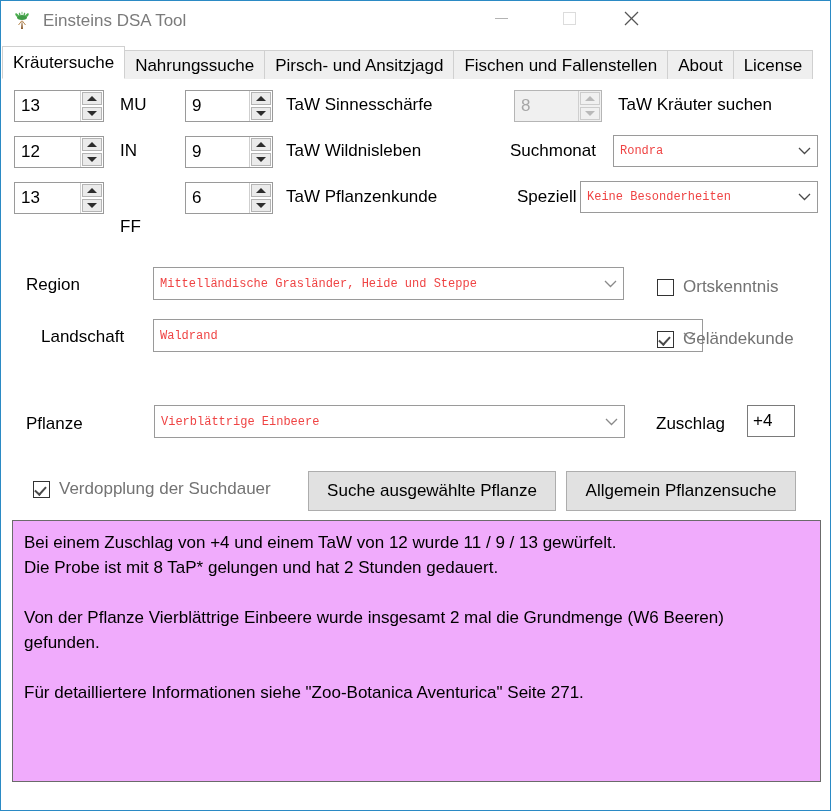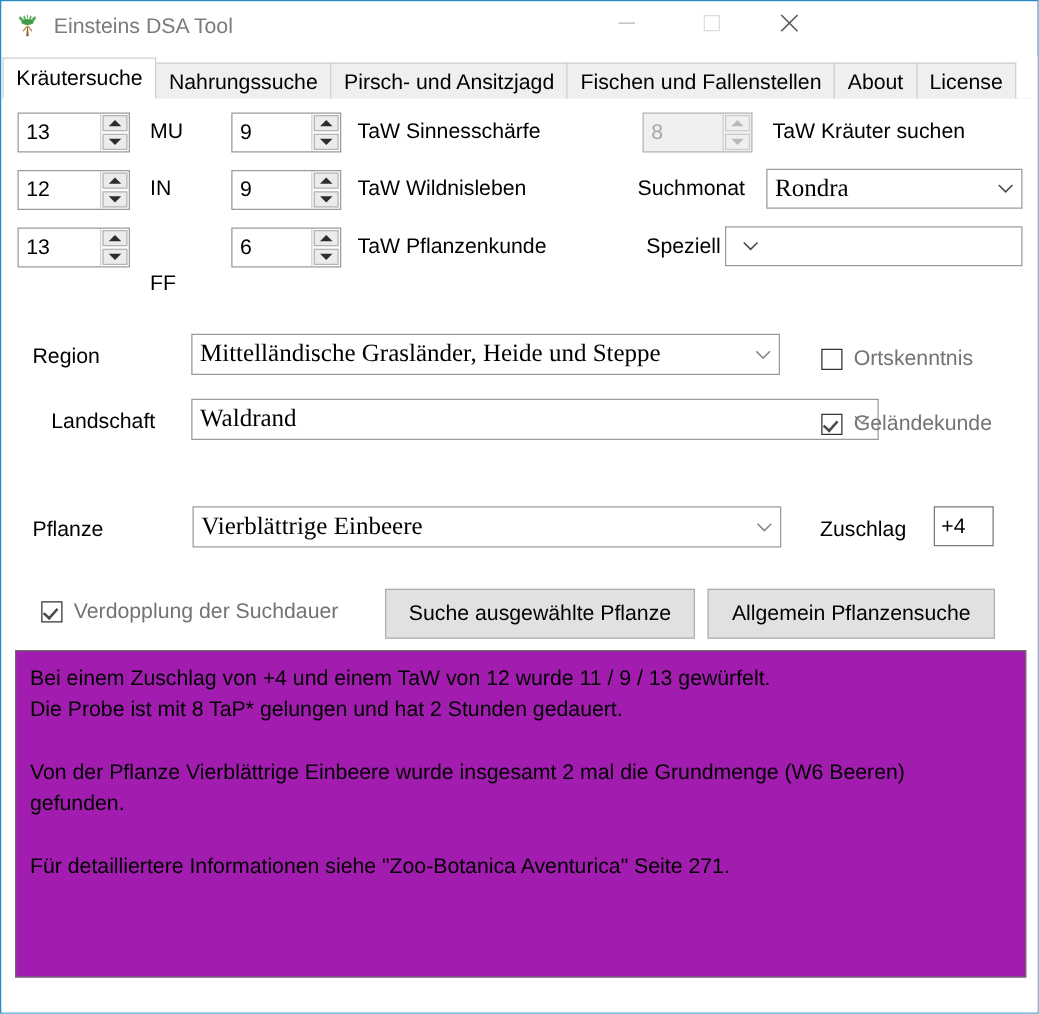--- a/index.html
+++ b/index.html
@@ -179,25 +179,25 @@
     box-sizing: border-box;
     border: 1px solid #9a9a9a;
     background: #ffffff;
     display: flex;
     align-items: center;
     padding-left: 6px;
     padding-right: 6px;
   }
   .combo .cval {
     flex: 1 1 auto;
-    font-size: 20px;
-    color: #000000;
+    font-size: 12px;
+    color: #ef4444;
     white-space: nowrap;
     overflow: hidden;
-    font-family: Liberation Serif, serif;
+    font-family: Liberation Mono, monospace;
   }
   .combo .carrow {
     flex: 0 0 14px;
     margin-left: 6px;
     display: flex;
     align-items: center;
     justify-content: center;
   }
 
   
@@ -265,21 +265,21 @@
 
   
   #output {
     position: absolute;
     left: 10px;
     top: 441px;
     width: 809px;
     height: 262px;
     box-sizing: border-box;
     border: 1px solid #6b6b6b;
-    background: #a21caf;
+    background: #f0abfc;
     padding: 9px 11px;
     font-size: 17px;
     color: #000000;
     line-height: 25px;
     font-family: "Liberation Sans", sans-serif;
     white-space: pre-wrap;
     overflow: hidden;
   }
 </style>
 </head>
@@ -424,20 +424,21 @@
       <div class="cval">Rondra</div>
       <div class="carrow">
         <svg width="13" height="8" viewBox="0 0 13 8">
             <polyline points="1,1 6.5,6.5 12,1" fill="none" stroke="#4a4a4a" stroke-width="1.3"></polyline>
           </svg>
       </div>
     </div>
 
     <div class="abs lbl" style="left:515px; top:108px;">Speziell</div>
     <div class="combo" style="left:578px; top:102px; width:238px; height:32px;">
+      <div class="cval">Keine Besonderheiten</div>
       <div class="carrow">
         <svg width="13" height="8" viewBox="0 0 13 8">
             <polyline points="1,1 6.5,6.5 12,1" fill="none" stroke="#4a4a4a" stroke-width="1.3"></polyline>
           </svg>
       </div>
     </div>
 
     <div class="abs lbl" style="left:24px; top:196px;">Region</div>
     <div class="combo" style="left:151px; top:188px; width:471px; height:33px;">
       <div class="cval">Mittelländische Grasländer, Heide und Steppe</div>

